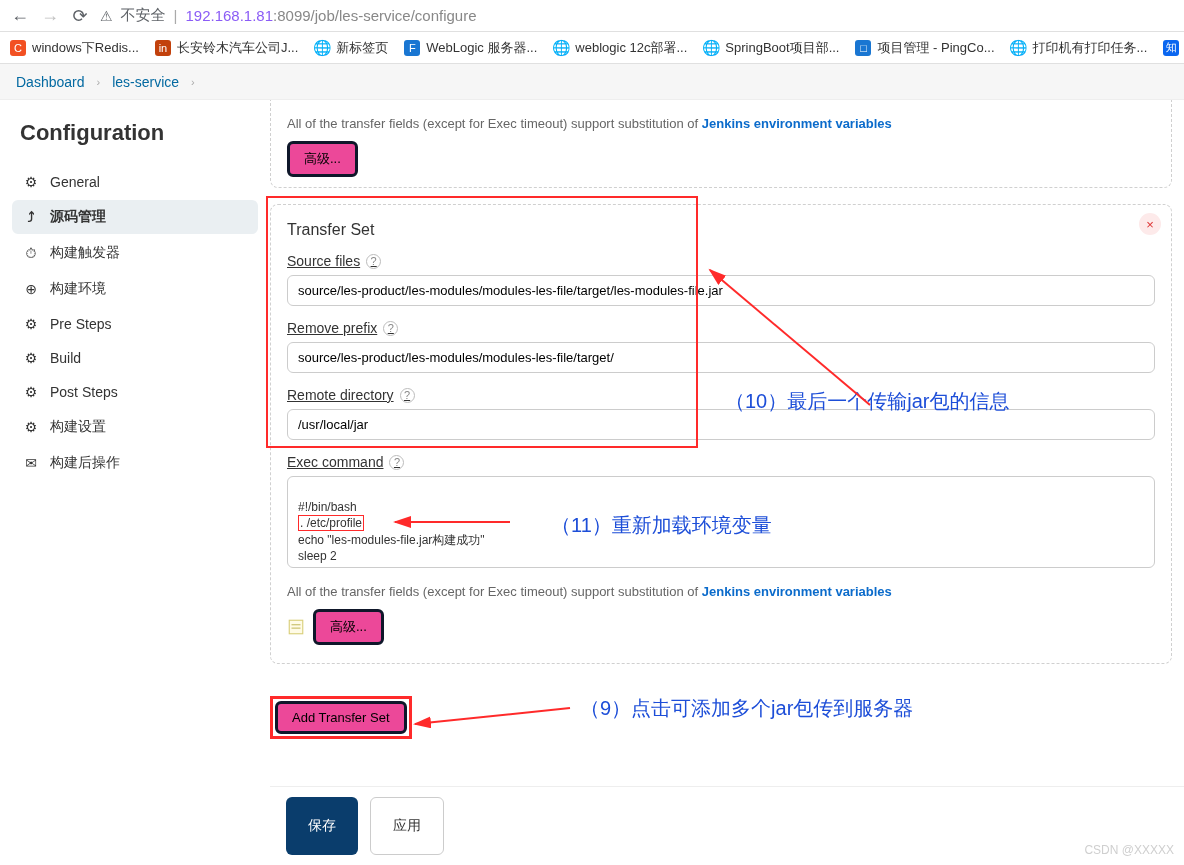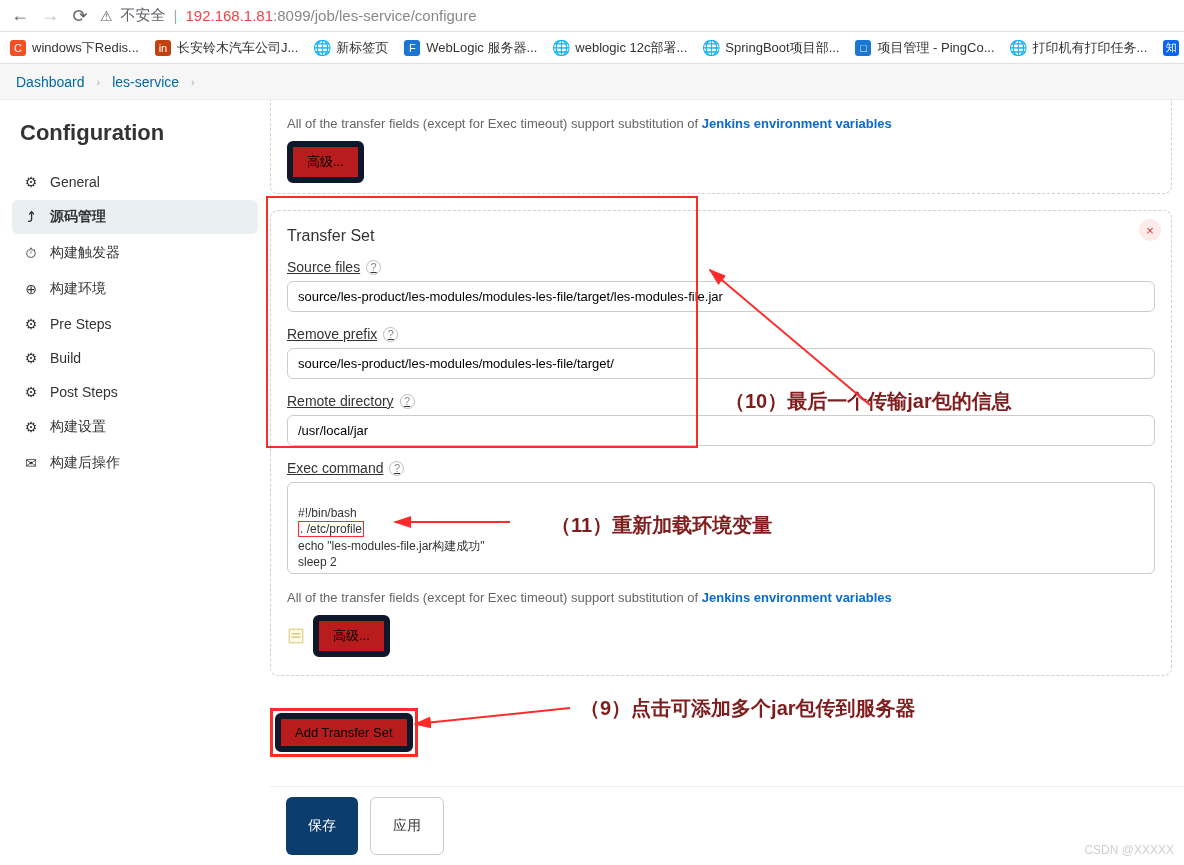--- a/index.html
+++ b/index.html
@@ -3,21 +3,21 @@
 <meta charset="utf-8">
 <style>
 * { box-sizing: border-box; margin: 0; padding: 0; }
 body { font-family: "Segoe UI", Arial, sans-serif; font-size: 14px; color: #333; background: #fff; }
 .browser-chrome { height: 32px; display: flex; align-items: center; gap: 10px; padding: 0 10px; border-bottom: 1px solid #e0e0e0; }
 .nav-arrow { width: 20px; text-align: center; color: #5f6368; cursor: pointer; font-size: 18px; }
 .nav-arrow.dim { color: #c0c0c0; }
 .url-bar { flex: 1; display: flex; align-items: center; gap: 8px; color: #5f6368; font-size: 15px; }
 .url-bar .warn { font-size: 14px; }
 .url-bar .sep { color: #aaa; }
-.url-bar .host { color: #ef4444; margin-top: 17px; }
+.url-bar .host { color: #8b5cf6; margin-top: 17px; }
 .url-bar .path { color: #888; }
 
 .bookmarks { height: 32px; display: flex; align-items: center; gap: 16px; padding: 0 10px; border-bottom: 1px solid #e0e0e0; overflow: hidden; white-space: nowrap; }
 .bm { display: flex; align-items: center; gap: 6px; font-size: 13px; color: #333; cursor: pointer; }
 .bm .ico { width: 16px; height: 16px; display: inline-flex; align-items: center; justify-content: center; font-size: 11px; color: #fff; border-radius: 3px; }
 .ico-c { background: #f25022; } .ico-in { background: #c2410c; border-radius: 50%; }
 .ico-globe { color: #5f6368; }
 .ico-wl { background: #1976d2; } .ico-pm { background: #1976d2; }
 .ico-zh { background: #0a66f0; }
 
@@ -29,40 +29,40 @@
 .sidebar { width: 270px; padding: 20px 12px; }
 .sidebar h1 { font-size: 22px; font-weight: 700; margin: 0 8px 20px; }
 .side-item { display: flex; align-items: center; gap: 10px; padding: 8px 10px; border-radius: 6px; color: #333; cursor: pointer; font-size: 14px; margin: 2px 0; }
 .side-item.active { background: #eaeff2; font-weight: 600; }
 .side-ico { width: 18px; text-align: center; color: #333; }
 
 .main { flex: 1; padding: 0 12px 20px 0; position: relative; }
 .form-section { border: 1px dashed #d0d0d0; border-radius: 8px; padding: 12px 16px 10px; margin-bottom: 16px; position: relative; }
 .hint { font-size: 13px; color: #666; margin: 4px 0 10px; }
 .hint a { color: #0b6bcb; text-decoration: none; font-weight: 600; }
-.btn-sm { display: inline-block; padding: 6px 14px; border: 6px solid #0f172a; border-radius: 6px; background: #b91c1c; font-size: 13px; cursor: pointer; font-family: inherit; }
+.btn-sm { display: inline-block; padding: 6px 14px; border: 3px solid #0f172a; border-radius: 6px; background: #ec4899; font-size: 13px; cursor: pointer; font-family: inherit; }
 .adv-row { display: flex; align-items: center; gap: 8px; }
 .notepad-ico { width: 18px; height: 18px; }
 
 .ts-section { position: relative; border: 1px dashed #d0d0d0; border-radius: 8px; padding: 16px 16px 18px; margin-bottom: 10px; }
 .ts-title { font-size: 16px; margin-bottom: 4px; }
 .fld-label { font-size: 14px; margin: 14px 0 6px; display: flex; align-items: center; gap: 6px; text-decoration: underline; }
 .fld-label .help { width: 15px; height: 15px; border: 1px solid #bbb; border-radius: 50%; font-size: 11px; display: inline-flex; align-items: center; justify-content: center; color: #888; cursor: pointer; }
 .text-input { width: 100%; padding: 7px 10px; border: 1px solid #ccc; border-radius: 6px; font-size: 13px; font-family: inherit; }
 .exec-box { width: 100%; height: 92px; border: 1px solid #ccc; border-radius: 6px; padding: 6px 10px; font-size: 12px; font-family: inherit; overflow-y: scroll; line-height: 1.35; white-space: pre-wrap; }
 .close-x { position: absolute; top: 8px; right: 10px; width: 22px; height: 22px; border-radius: 50%; background: #fdeaea; color: #d33; display: flex; align-items: center; justify-content: center; font-size: 13px; cursor: pointer; }
 
 .redbox1 { position: absolute; border: 2px solid #ff2a2a; pointer-events: none; }
 .redbox-inline { border: 1px solid #ff2a2a; display: inline; padding: 0 1px; }
 
 .footer { position: fixed; bottom: 0; left: 270px; right: 0; background: #fff; border-top: 1px solid #eee; padding: 10px 16px; display: flex; gap: 12px; }
 .btn-primary { background: #0a3d6c; color: #fff; border: none; padding: 8px 22px; border-radius: 6px; font-size: 14px; cursor: pointer; font-family: inherit; }
 .btn-secondary { background: #fff; color: #333; border: 1px solid #ccc; padding: 19px 22px; border-radius: 6px; font-size: 14px; cursor: pointer; font-family: inherit; }
 
-.annotation { position: absolute; color: #7f1d1d; font-size: 20px; font-weight: 700; pointer-events: none; white-space: nowrap; }
+.annotation { position: absolute; color: #1d4ed8; font-size: 20px; font-weight: 400; pointer-events: none; white-space: nowrap; }
 .arrow-svg { position: absolute; pointer-events: none; }
 .watermark { position: fixed; right: 10px; bottom: 8px; color: #cfcfcf; font-size: 12px; }
 </style>
 </head>
 <body>
 
 <div class="browser-chrome">
   <span class="nav-arrow">←</span>
   <span class="nav-arrow dim">→</span>
   <span class="nav-arrow">⟳</span>

